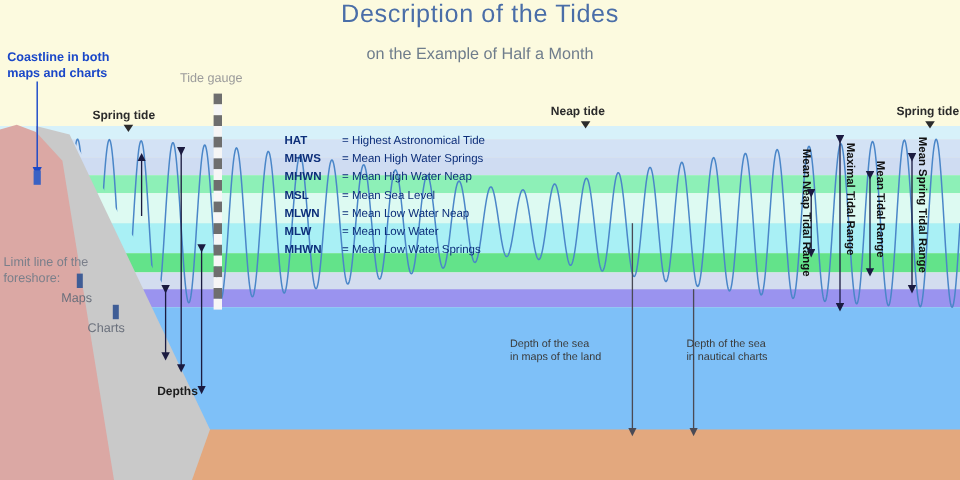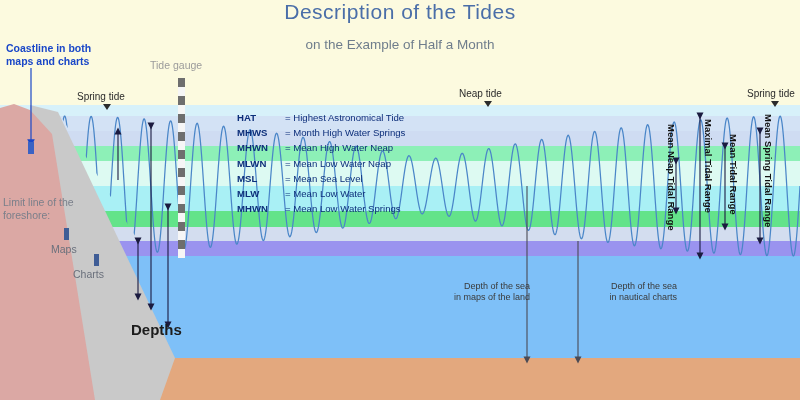--- a/index.html
+++ b/index.html
@@ -26,23 +26,23 @@
   .ttl{position:absolute;left:0;width:800px;text-align:center;color:#4a6ea8;
        font-size:21px;letter-spacing:.5px;}
   .sub{position:absolute;left:0;width:800px;text-align:center;color:#6f7d8c;
        font-size:13.5px;}
 
   .lbl{position:absolute;white-space:nowrap;}
   .coast-note{color:#1a47c8;font-size:10.5px;line-height:13px;font-weight:bold;}
   .limit-note{color:#7a7f8a;font-size:10.5px;line-height:13px;}
   .mapchart{color:#6a707c;font-size:10.5px;}
   .gauge-lbl{color:#9b9b9b;font-size:10.5px;}
-  .tide-lbl{color:#2b2b2b;font-size:10px;font-weight:normal;}
-  .depth-lbl{color:#3a3a3a;font-size:9px;line-height:11px;text-align:right;}
-  .depths-lbl{color:#1c1c1c;font-size:15px;font-weight:bold;}
+  .tide-lbl{color:#2b2b2b;font-size:10px;font-weight:bold;}
+  .depth-lbl{color:#3a3a3a;font-size:9px;line-height:11px;text-align:left;}
+  .depths-lbl{color:#1c1c1c;font-size:10px;font-weight:bold;}
 
   
   .legend{position:absolute;left:237px;top:110px;font-size:9.6px;color:#0d2f7a;
           line-height:15.2px;}
   .legend .row{display:flex;}
   .legend .ab{width:48px;font-weight:bold;}
   .legend .df{white-space:nowrap;}
 
   
   .vrange{position:absolute;color:#111;font-size:9.5px;font-weight:bold;
@@ -146,21 +146,21 @@
     </div>
 
   <div class="ttl" style="top:0;">Description of the Tides</div>
   <div class="sub" style="top:37px;">on the Example of Half a Month</div>
 
   <div class="lbl coast-note" style="left:6px;top:42px;">
     <div>Coastline in both</div>
     <div>maps and charts</div>
   </div>
 
-  <div class="lbl limit-note" style="left:3px;top:196px;">
+  <div class="lbl limit-note" style="left:3px;top:213px;">
     <div>Limit line of the</div>
     <div>foreshore:</div>
   </div>
 
   <div class="lbl mapchart" style="left:51px;top:243px;">Maps</div>
   <div class="lbl mapchart" style="left:73px;top:268px;">Charts</div>
 
   <div class="lbl gauge-lbl" style="left:150px;top:59px;">Tide gauge</div>
 
   <div class="lbl tide-lbl" style="left:77px;top:91px;">Spring tide</div>
@@ -169,33 +169,33 @@
 
   <div class="lbl depths-lbl" style="left:131px;top:321px;">Depths</div>
 
   <div class="legend">
       <div class="row">
         <span class="ab">HAT</span>
         <span class="df">=  Highest Astronomical Tide</span>
       </div>
       <div class="row">
         <span class="ab">MHWS</span>
-        <span class="df">=  Month High Water Springs</span>
+        <span class="df">=  Mean High Water Springs</span>
       </div>
       <div class="row">
         <span class="ab">MHWN</span>
         <span class="df">=  Mean High Water Neap</span>
       </div>
       <div class="row">
+        <span class="ab">MSL</span>
+        <span class="df">=  Mean Sea Level</span>
+      </div>
+      <div class="row">
         <span class="ab">MLWN</span>
         <span class="df">=  Mean Low Water Neap</span>
-      </div>
-      <div class="row">
-        <span class="ab">MSL</span>
-        <span class="df">=  Mean Sea Level</span>
       </div>
       <div class="row">
         <span class="ab">MLW</span>
         <span class="df">=  Mean Low Water</span>
       </div>
       <div class="row">
         <span class="ab">MHWN</span>
         <span class="df">=  Mean Low Water Springs</span>
       </div>
     </div>

